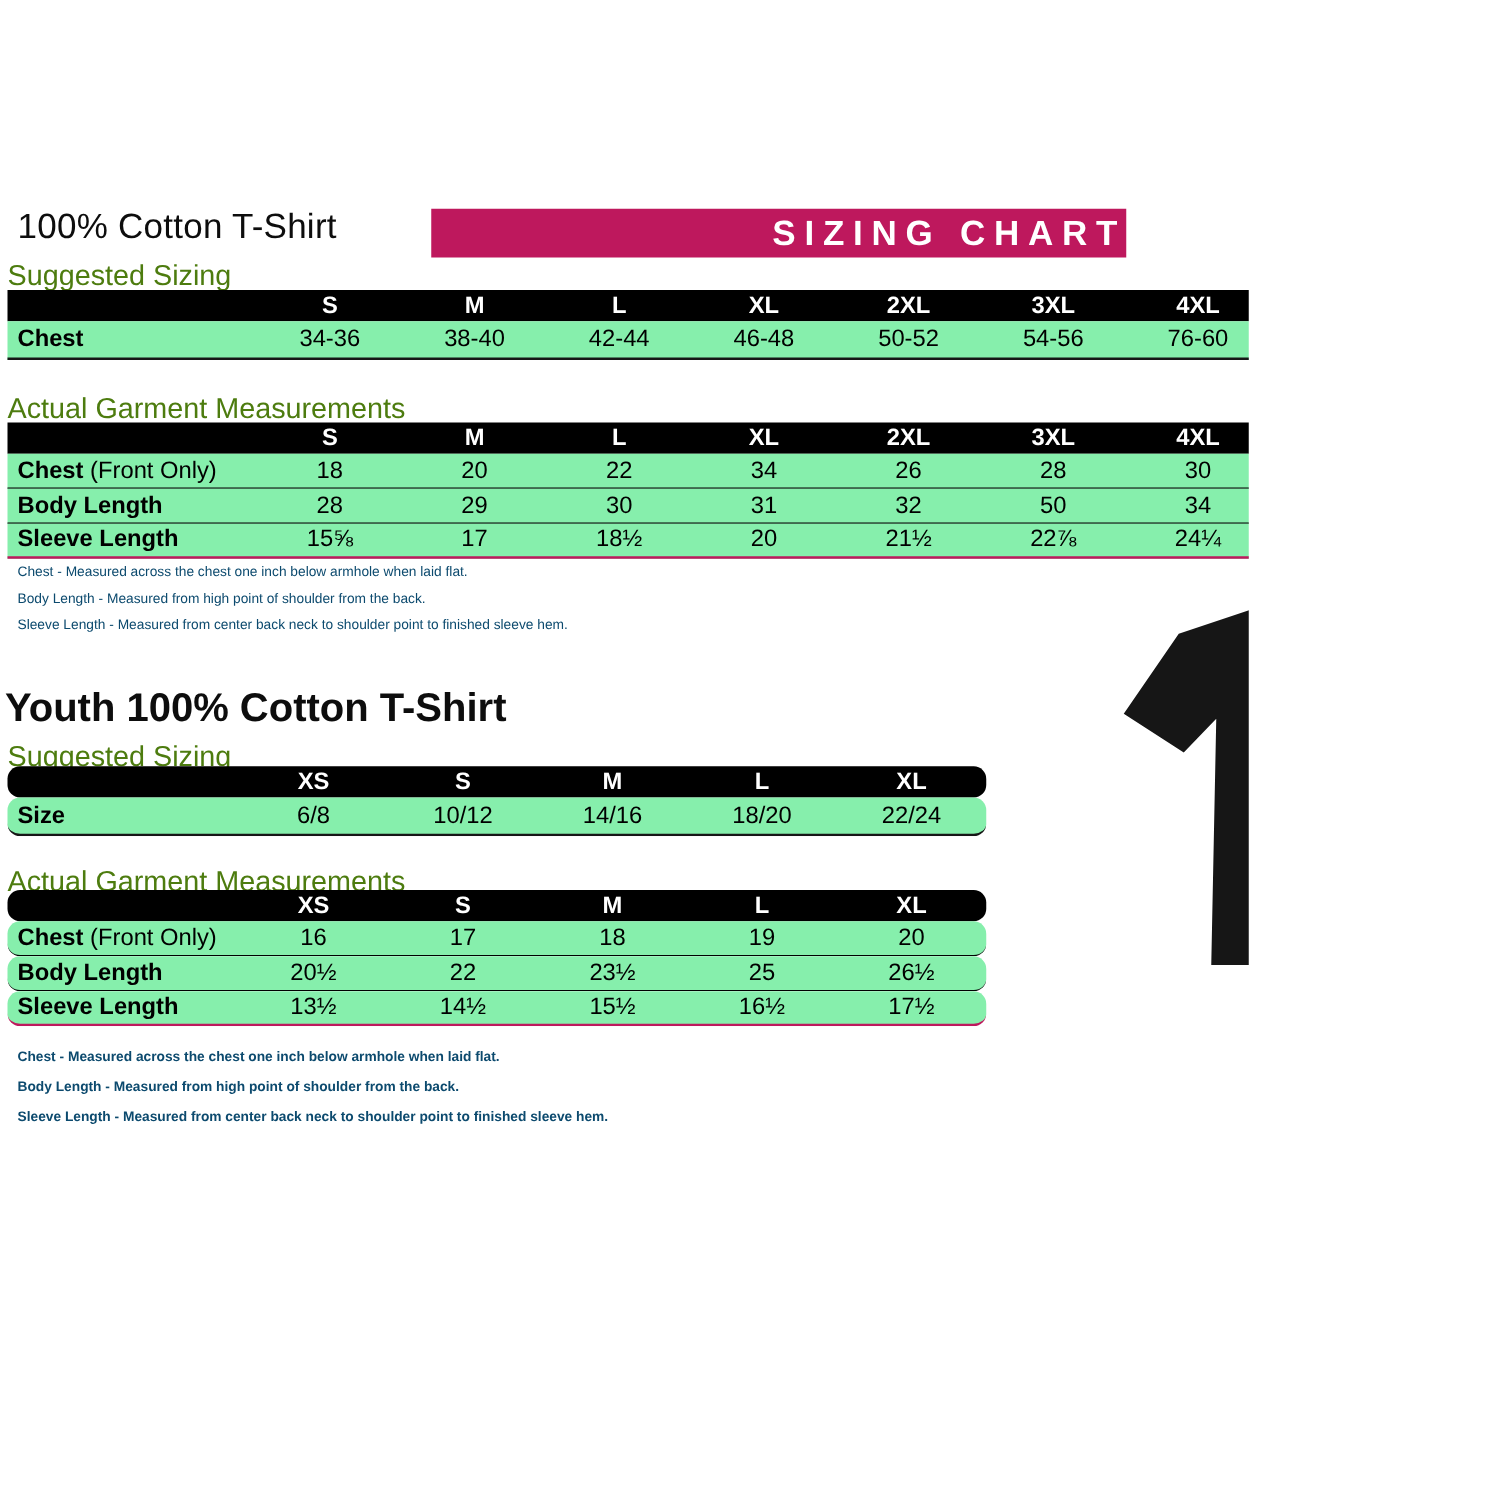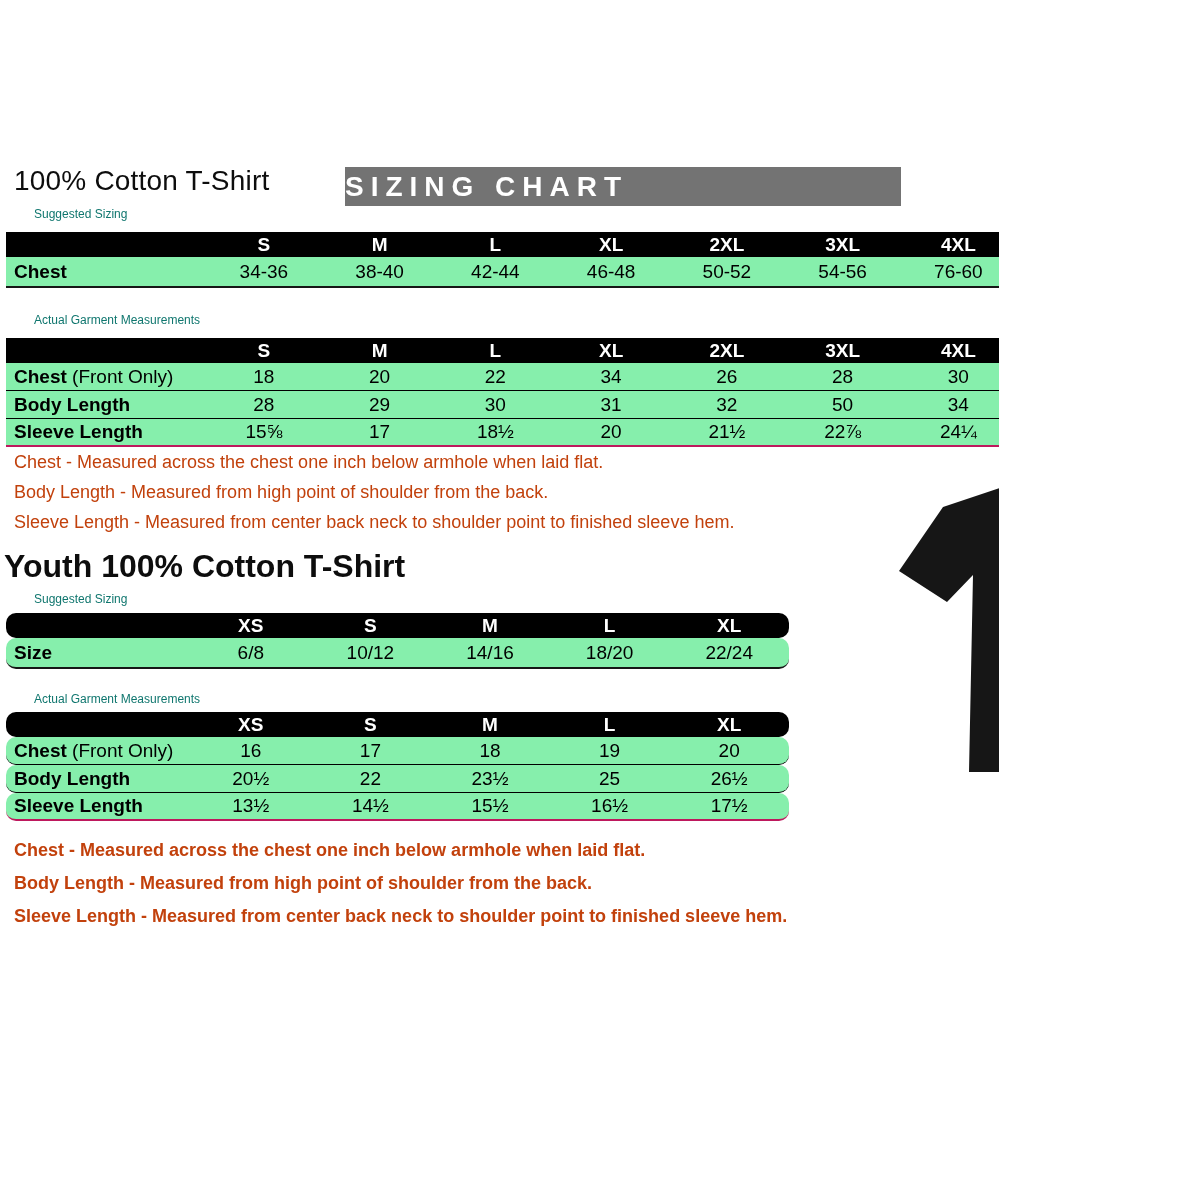--- a/index.html
+++ b/index.html
@@ -4,39 +4,39 @@
 <style>
   * { margin:0; padding:0; box-sizing:border-box; }
   html,body { width:1200px; height:1200px; background:#ffffff;
               font-family:"Liberation Sans","DejaVu Sans",sans-serif; color:#000; }
   .stage { position:relative; width:999px; height:1200px; overflow:hidden; background:#fff; }
   .abs { position:absolute; }
 
   .title { font-size:28px; font-weight:400; color:#0d0d0d; letter-spacing:.2px; }
   .youth-title { font-size:32px; font-weight:700; color:#0d0d0d; }
 
-  .banner { background:#737373; color:#fff; font-weight:700; font-size:28px;
-            letter-spacing:7px; text-align:left; line-height:39px; }
-
-  .seclabel { font-size:12px; color:#0f766e;margin-left:28px; }
+  .banner { background:#be185d; color:#fff; font-weight:700; font-size:28px;
+            letter-spacing:7px; text-align:right; line-height:39px; }
+
+  .seclabel { font-size:23px; color:#4d7c0f; }
 
   
   .trow { display:grid; align-items:center; }
   .adult .trow { grid-template-columns:200px repeat(8,1fr); }
   .youth .trow { grid-template-columns:185px repeat(5,1fr);border-radius:10px; }
   .thead { background:#000; color:#fff; font-weight:700; font-size:19px; height:25px; }
   .tbody { font-size:19px; border-bottom:1px solid #000; background:#86efac; }
   .suggested .tbody { height:31px; border-bottom:2px solid #161616; }
   .actual .tbody { height:28px; }
   .actual .tbody:last-child { border-bottom:2px solid #be185d; }
   .tcell { text-align:center; white-space:nowrap; }
   .tlabel { text-align:left; padding-left:8px; }
   .tlabel b { font-weight:700; }
 
-  .notes { font-size:18px; color:#c2410c; }
+  .notes { font-size:11px; color:#0c4a6e; }
   .notes div { margin-bottom:9px; white-space:nowrap; }
   .youth-notes { font-weight:700; }
   .youth-notes div { margin-bottom:12px; }
 </style>
 </head>
 <body>
 
 <div class="stage">
 
   <div class="abs title" style="left:14px;top:165px">100% Cotton T-Shirt</div>

